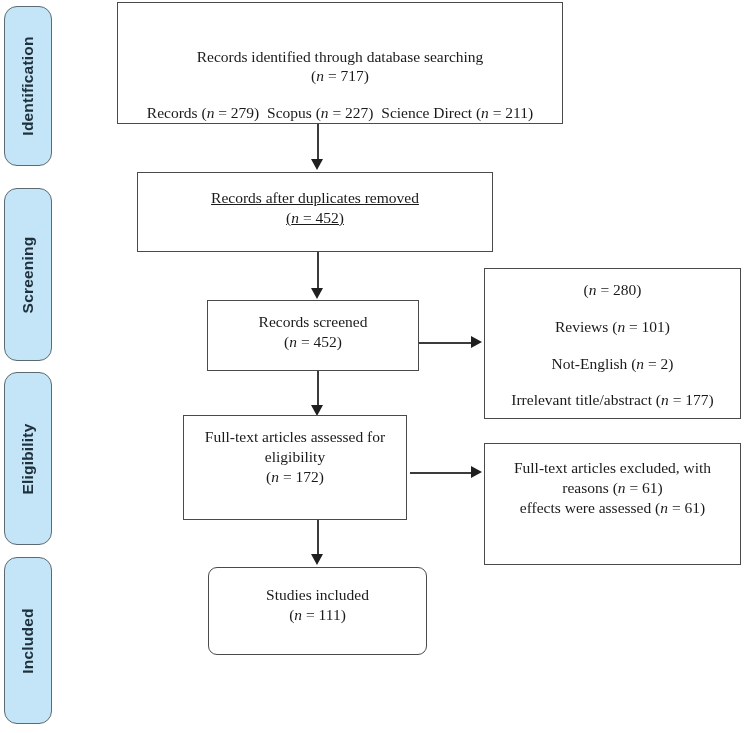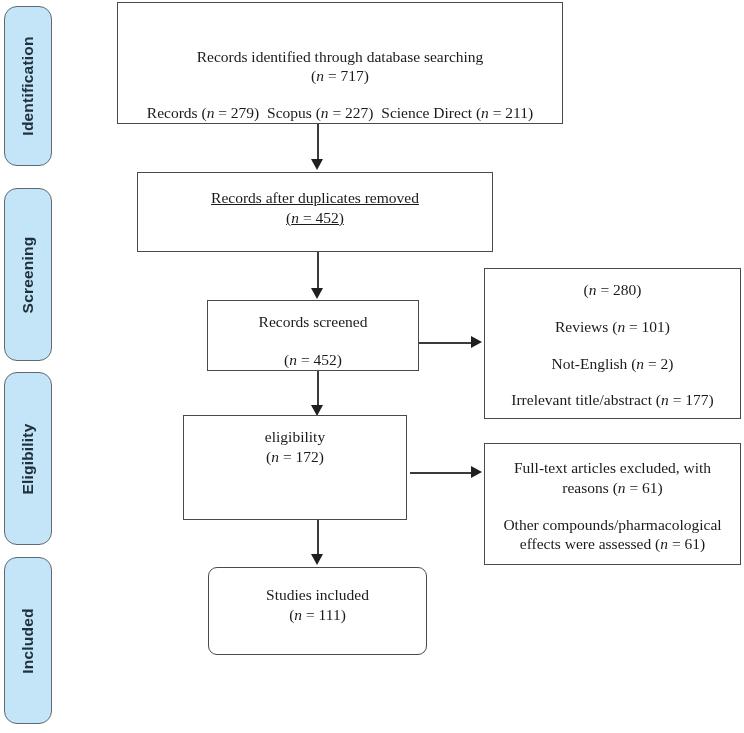--- a/index.html
+++ b/index.html
@@ -126,21 +126,21 @@
   <div class="flow-box" style="left:137px; top:172px; width:356px; height:80px; justify-content:flex-start; padding-top:15px;text-decoration:underline;">
     <div class="line">Records after duplicates removed</div>
     <div class="line">
       <span>(</span><span class="italic-n">n</span><span> = 452)</span>
     </div>
   </div>
 
   <div class="v-line" style="left:317px; top:252px; height:39px;"></div>
   <div class="arrow-down" style="left:311px; top:288px;"></div>
 
-  <div class="flow-box" style="left:207px; top:300px; width:212px; height:71px; justify-content:space-between; padding-top:11px;">
+  <div class="flow-box" style="left:207px; top:300px; width:212px; height:71px; justify-content:flex-start; padding-top:11px;">
     <div class="line">Records screened</div>
     <div class="line">
       <span>(</span><span class="italic-n">n</span><span> = 452)</span>
     </div>
   </div>
 
   <div class="h-line" style="left:419px; top:342px; width:54px;"></div>
   <div class="arrow-right" style="left:471px; top:336px;"></div>
 
   <div class="flow-box" style="left:484px; top:268px; width:257px; height:151px; justify-content:flex-start; padding-top:11px;">
@@ -155,35 +155,35 @@
     </div>
     <div class="line gap-above">
       <span>Irrelevant title/abstract (</span><span class="italic-n">n</span><span> = 177)</span>
     </div>
   </div>
 
   <div class="v-line" style="left:317px; top:371px; height:37px;"></div>
   <div class="arrow-down" style="left:311px; top:405px;"></div>
 
   <div class="flow-box" style="left:183px; top:415px; width:224px; height:105px; justify-content:flex-start; padding-top:11px;">
+    <div class="line">Full-text articles assessed for</div>
     <div class="line">eligibility</div>
     <div class="line">
       <span>(</span><span class="italic-n">n</span><span> = 172)</span>
     </div>
   </div>
 
   <div class="h-line" style="left:410px; top:472px; width:63px;"></div>
   <div class="arrow-right" style="left:471px; top:466px;"></div>
 
   <div class="flow-box" style="left:484px; top:443px; width:257px; height:122px; justify-content:flex-start; padding-top:14px;">
     <div class="line">Full-text articles excluded, with</div>
     <div class="line">
       <span>reasons (</span><span class="italic-n">n</span><span> = 61)</span>
     </div>
-    <div class="line gap-above">Other compounds/pharmacological</div>
     <div class="line">
       <span>effects were assessed (</span><span class="italic-n">n</span><span> = 61)</span>
     </div>
   </div>
 
   <div class="v-line" style="left:317px; top:520px; height:37px;"></div>
   <div class="arrow-down" style="left:311px; top:554px;"></div>
 
   <div class="flow-box" style="left:208px; top:567px; width:219px; height:88px; justify-content:flex-start; padding-top:17px;border-radius:9px;">
     <div class="line">Studies included</div>

